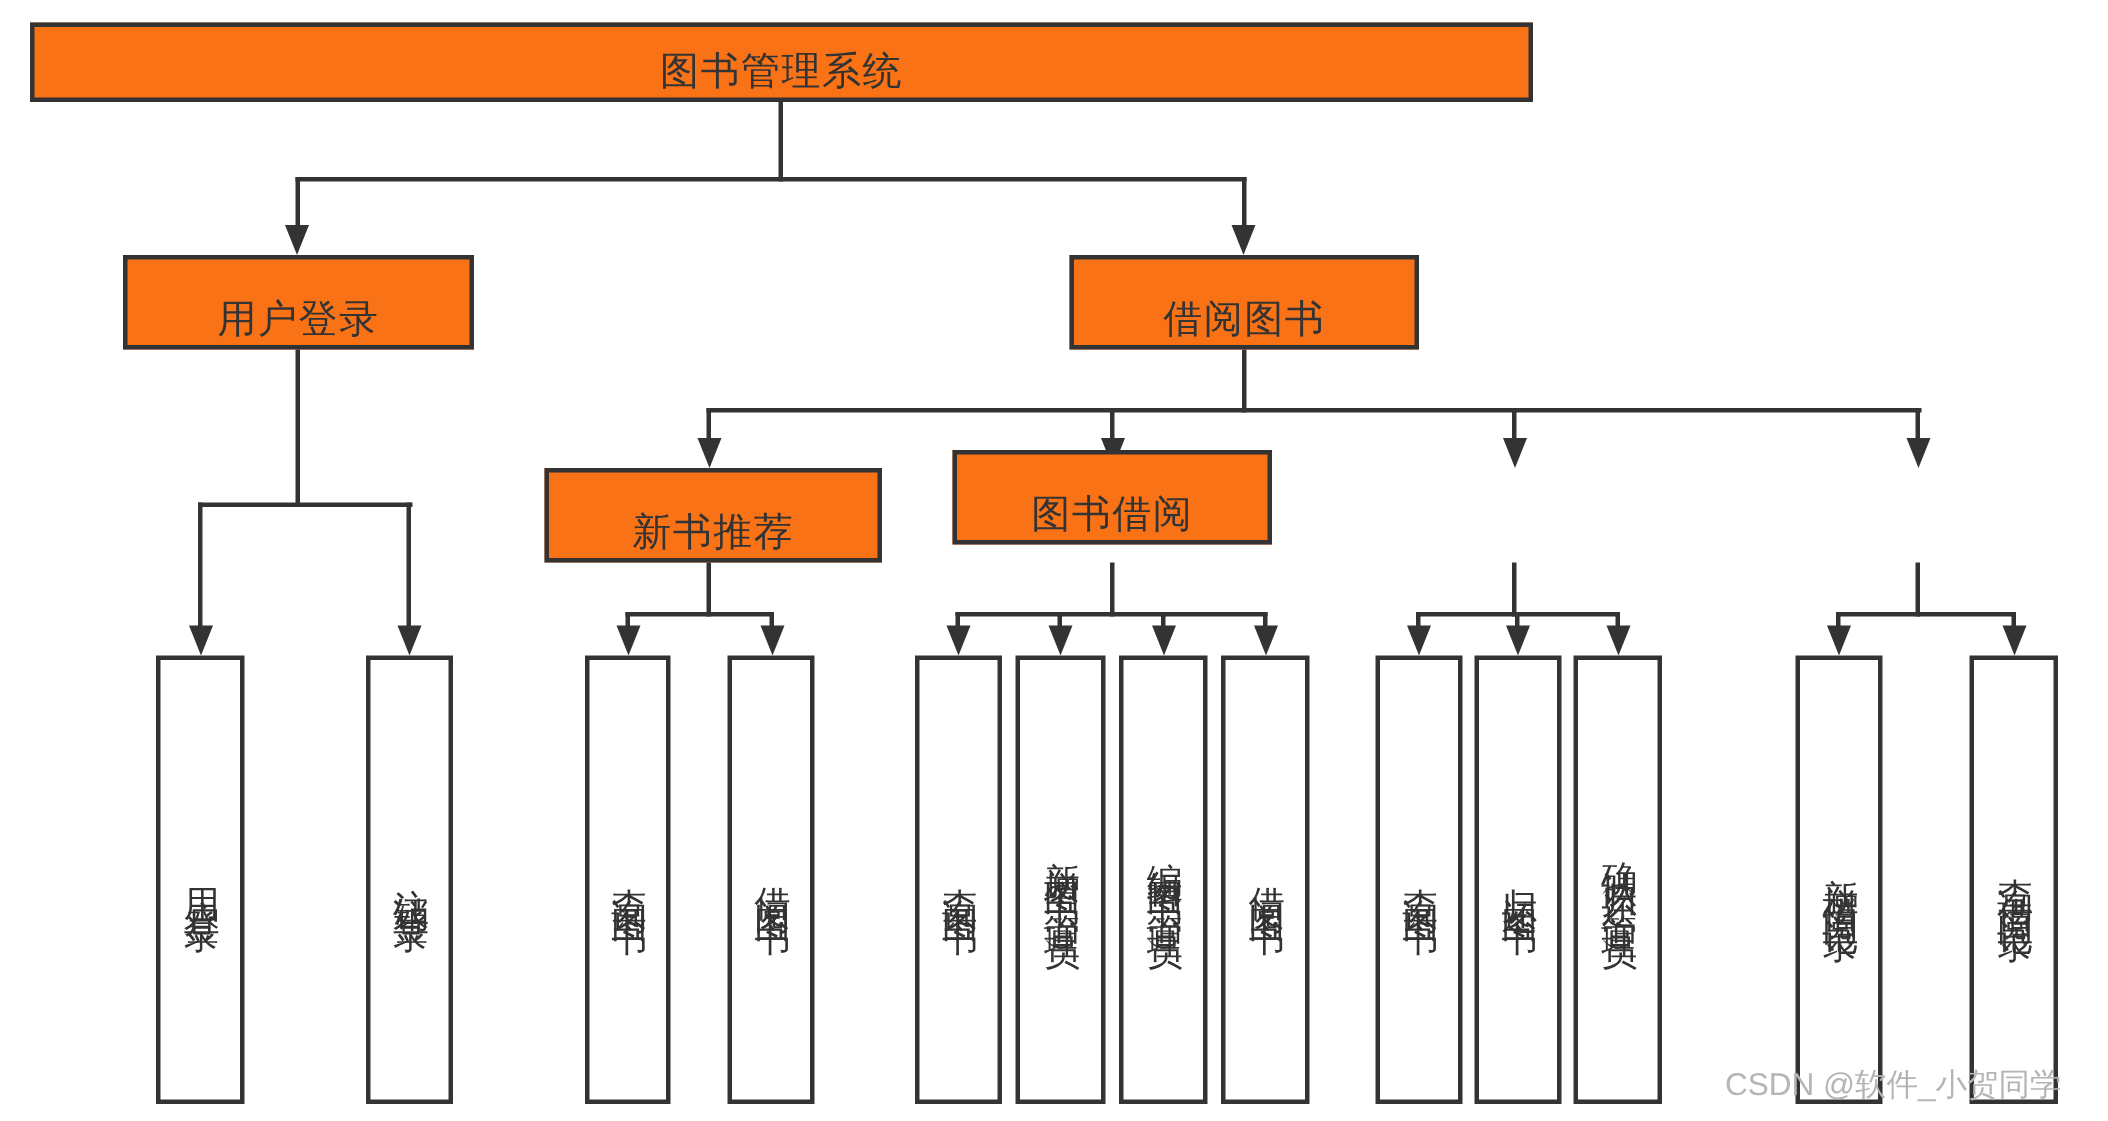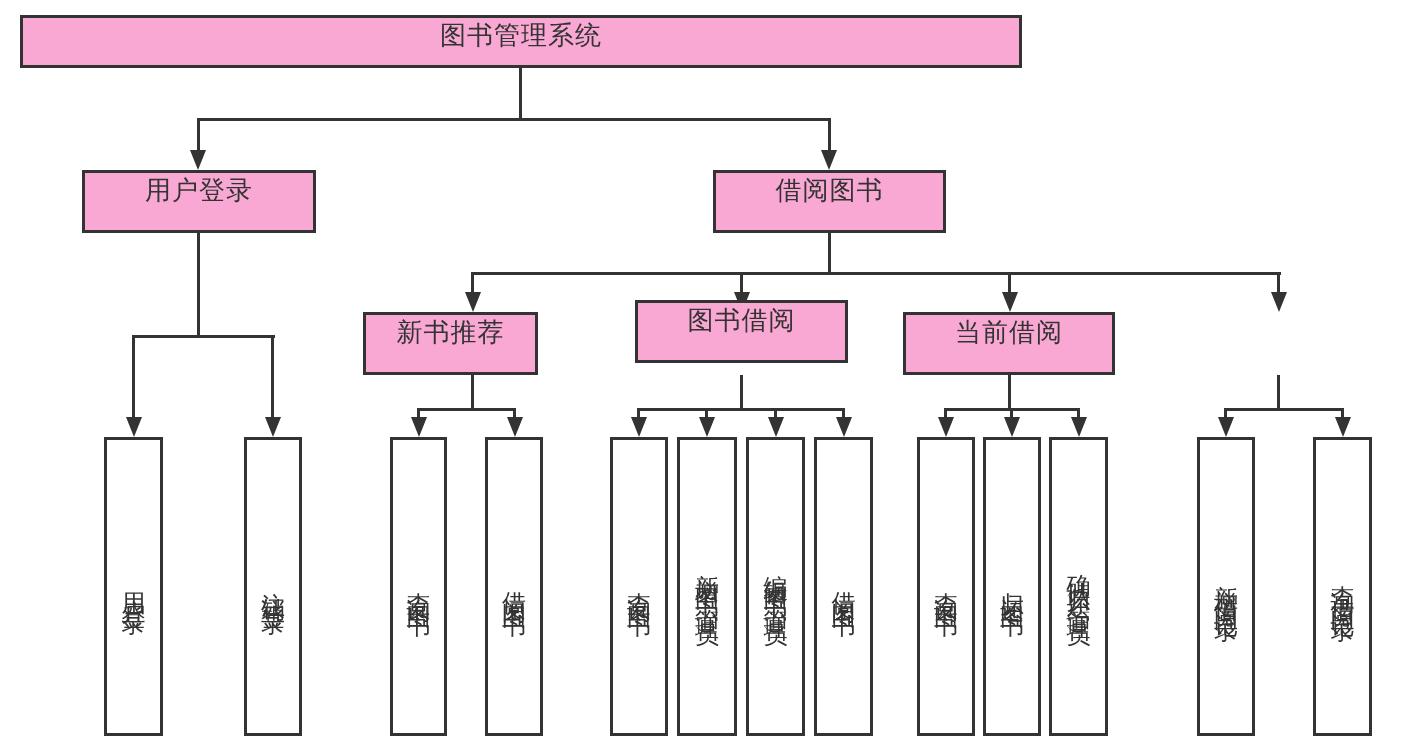--- a/index.html
+++ b/index.html
@@ -2,22 +2,22 @@
 <html><head>
 <meta charset="utf-8">
 <style>
   html,body{margin:0;padding:0;background:#ffffff;}
   #stage{
     position:relative;width:1405px;height:747px;background:#ffffff;overflow:hidden;
     font-family:"Liberation Sans","DejaVu Sans",sans-serif;color:#333333;
   }
   
   .box{
-    position:absolute;box-sizing:border-box;border:3px solid #333333;background:#f9a8d4;
-    display:flex;align-items:flex-start;justify-content:center;
+    position:absolute;box-sizing:border-box;border:3px solid #333333;background:#f97316;
+    display:flex;align-items:flex-end;justify-content:center;
     font-size:26px;letter-spacing:1px;color:#333333;
   }
   .box span{white-space:nowrap;}
   
   .vbox{
     position:absolute;box-sizing:border-box;border:3px solid #333333;background:#ffffff;
     display:flex;align-items:center;justify-content:center;
     font-size:24px;color:#333333;
   }
   .vbox span{
@@ -64,28 +64,25 @@
   <i class="ln" style="left:471px;top:272px;width:810px;height:3px"></i>
   <i class="ln" style="left:471px;top:272px;width:3px;height:22px"></i>
   <i class="ln" style="left:740px;top:272px;width:3px;height:22px"></i>
   <i class="ln" style="left:1008px;top:272px;width:3px;height:22px"></i>
   <i class="ln" style="left:1277px;top:272px;width:3px;height:22px"></i>
   <i class="ah" style="left:465px;top:292px"></i>
   <i class="ah" style="left:734px;top:292px"></i>
   <i class="ah" style="left:1002px;top:292px"></i>
   <i class="ah" style="left:1271px;top:292px"></i>
 
-  <div class="box" style="left:363px;top:312px;width:175px;height:63px">
+  <div class="box" style="left:363px;top:312px;width:225px;height:63px">
     <span>新书推荐</span>
   </div>
   <div class="box" style="left:635px;top:300px;width:213px;height:63px">
     <span>图书借阅</span>
-  </div>
-  <div class="box" style="left:903px;top:312px;width:212px;height:63px">
-    <span>当前借阅</span>
   </div>
 
   <i class="ln" style="left:197px;top:233px;width:3px;height:105px"></i>
   <i class="ln" style="left:132px;top:335px;width:143px;height:3px"></i>
   <i class="ln" style="left:132px;top:335px;width:3px;height:84px"></i>
   <i class="ln" style="left:271px;top:335px;width:3px;height:84px"></i>
   <i class="ah" style="left:126px;top:417px"></i>
   <i class="ah" style="left:265px;top:417px"></i>
 
   <i class="ln" style="left:471px;top:375px;width:3px;height:36px"></i>
@@ -159,14 +156,15 @@
     <span>确认归还（管理员）</span>
   </div>
 
   <div class="vbox" style="left:1197px;top:437px;width:58px;height:299px">
     <span>新增借阅记录</span>
   </div>
   <div class="vbox" style="left:1313px;top:437px;width:59px;height:299px">
     <span>查询借阅记录</span>
   </div>
 
+  <div class="watermark">CSDN @软件_小贺同学</div>
 
 </div>
 
 </body></html>

